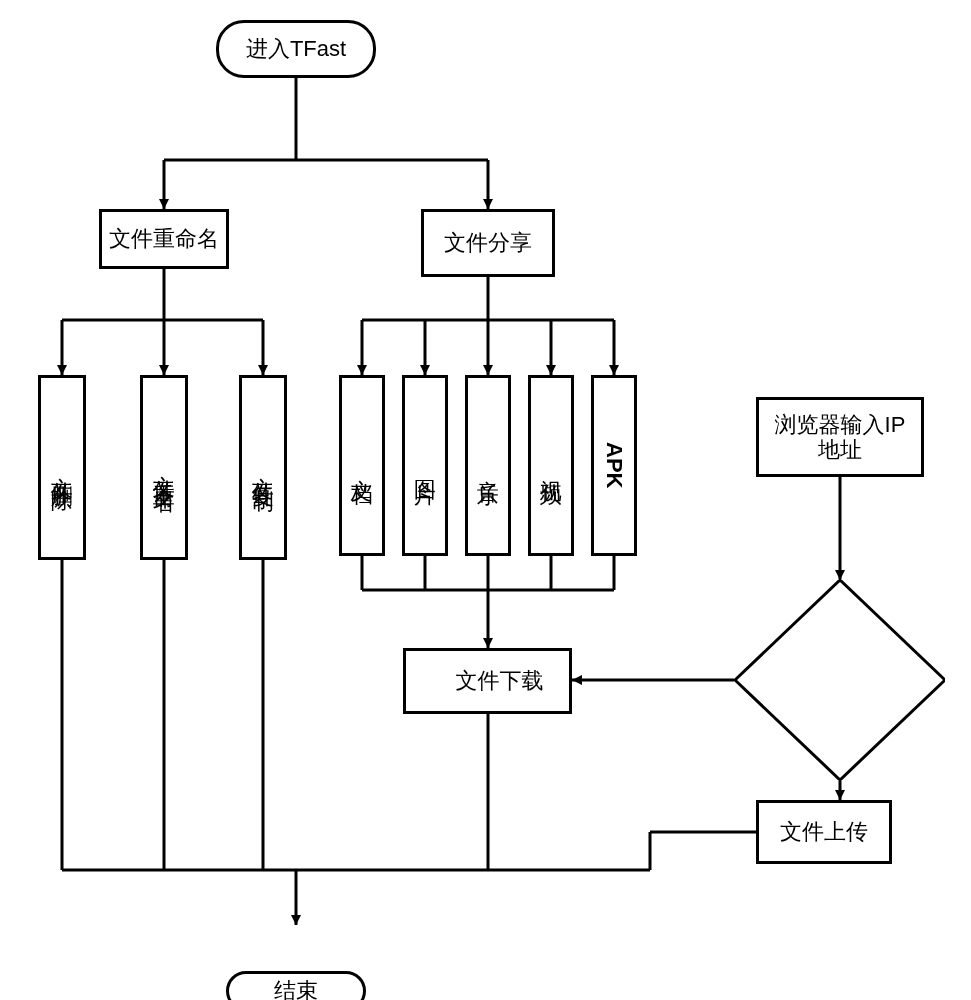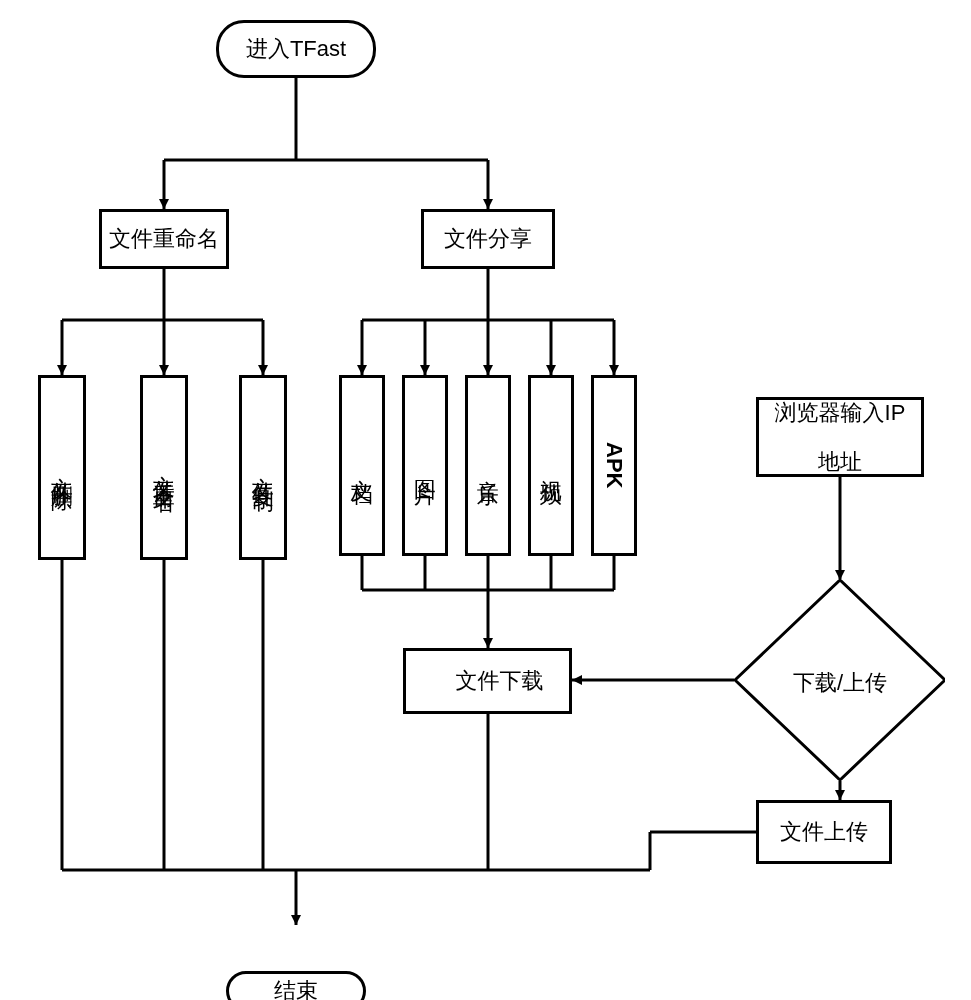--- a/index.html
+++ b/index.html
@@ -120,21 +120,21 @@
 </svg>
 
 <div class="box term" style="left:216px; top:20px; width:160px; height:58px;">
   <span>进入TFast</span>
 </div>
 
 <div class="box" style="left:99px; top:209px; width:130px; height:60px;">
   <span>文件重命名</span>
 </div>
 
-<div class="box" style="left:421px; top:209px; width:134px; height:60px;">
+<div class="box" style="left:421px; top:209px; width:134px; height:68px;">
   <span>文件分享</span>
 </div>
 
 <div class="box" style="left:38px; top:375px; width:48px; height:185px;">
   <span class="vtext">文件删除</span>
 </div>
 <div class="box" style="left:140px; top:375px; width:48px; height:185px;">
   <span class="vtext">文件重命名</span>
 </div>
 <div class="box" style="left:239px; top:375px; width:48px; height:185px;">
@@ -150,36 +150,33 @@
 <div class="box" style="left:465px; top:375px; width:46px; height:181px;">
   <span class="vtext">音乐</span>
 </div>
 <div class="box" style="left:528px; top:375px; width:46px; height:181px;">
   <span class="vtext">视频</span>
 </div>
 <div class="box" style="left:591px; top:375px; width:46px; height:181px;">
   <span class="htext-vsideways" style="font-weight:600;">APK</span>
 </div>
 
-<div class="box" style="left:756px; top:397px; width:168px; height:80px; flex-direction:column;justify-content:space-between;">
+<div class="box" style="left:756px; top:397px; width:168px; height:80px; flex-direction:column;">
   <span>浏览器输入IP</span>
   <span>地址</span>
 </div>
 
 <div class="box" style="left:403px; top:648px; width:169px; height:66px;padding-left:24px;">
   <span>文件下载</span>
 </div>
 
 <div class="diamond" style="left:735px; top:580px; width:210px; height:200px;">
   <svg width="210" height="200" style="position:absolute;left:0;top:0;">
     <polygon points="105,0 210,100 105,200 0,100" fill="#fff" stroke="#000" stroke-width="3"></polygon>
   </svg>
-  <div class="diamond-label" style="left:35px; top:88px;">
-    <span>下载/上传</span>
-  </div>
 </div>
 
 <div class="box" style="left:756px; top:800px; width:136px; height:64px;">
   <span>文件上传</span>
 </div>
 
 <div class="box term" style="left:226px; top:971px; width:140px; height:40px;">
   <span>结束</span>
 </div>
 

